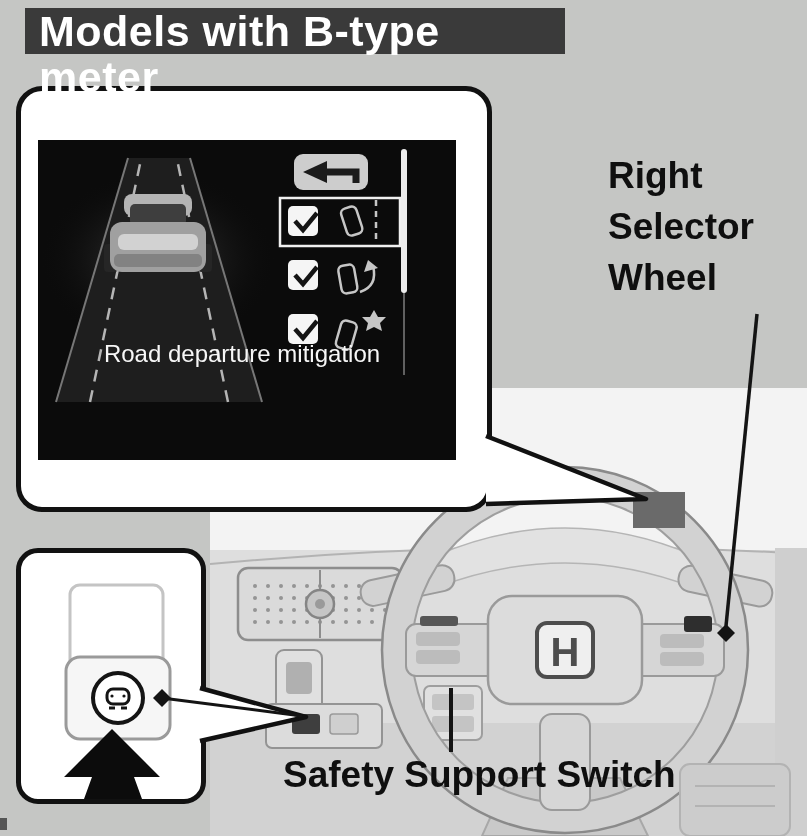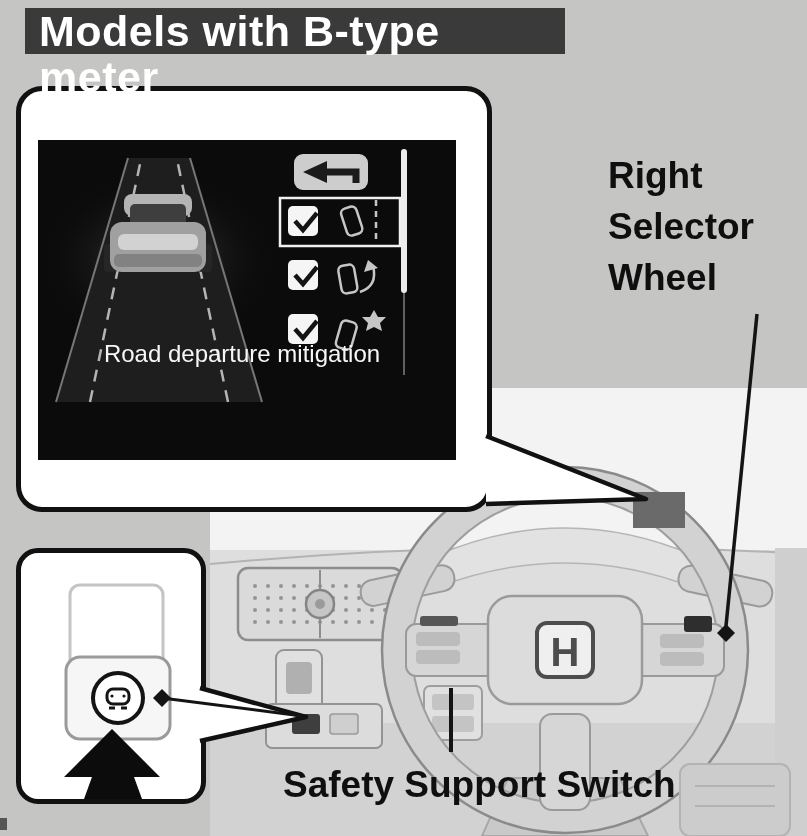--- a/index.html
+++ b/index.html
@@ -10,21 +10,21 @@
           box-sizing:border-box;z-index:40;letter-spacing:.5px;}
   .photo{position:absolute;left:210px;top:388px;width:597px;height:448px;z-index:5;}
   .callout{position:absolute;background:#fff;border:5px solid #111;box-sizing:border-box;z-index:20;}
   .callout-meter{left:16px;top:86px;width:476px;height:426px;border-radius:26px;}
   .callout-switch{left:16px;top:548px;width:190px;height:256px;border-radius:22px;}
   .screen{position:absolute;left:17px;top:49px;width:418px;height:320px;background:#0b0b0b;text-decoration:underline;}
   .screen svg,.callout-switch svg{display:block;width:100%;height:100%;}
   .overlay{position:absolute;left:0;top:0;width:807px;height:836px;z-index:30;pointer-events:none;}
   .label{position:absolute;color:#0f0f0f;font-weight:700;z-index:40;}
   .label-right{left:608px;top:150px;width:205px;font-size:37px;line-height:1.38;}
-  .label-switch{left:283px;top:754px;font-size:37px;white-space:nowrap;margin-top:10px;}
+  .label-switch{left:283px;top:754px;font-size:37px;white-space:nowrap;}
   svg text{font-family:"Liberation Sans",sans-serif;}
 </style>
 </head>
 <body>
 
 <div class="page">
 
   <svg class="photo" viewBox="0 0 597 448">
     <defs>
       <pattern id="ventdots" width="13" height="12" patternUnits="userSpaceOnUse">

